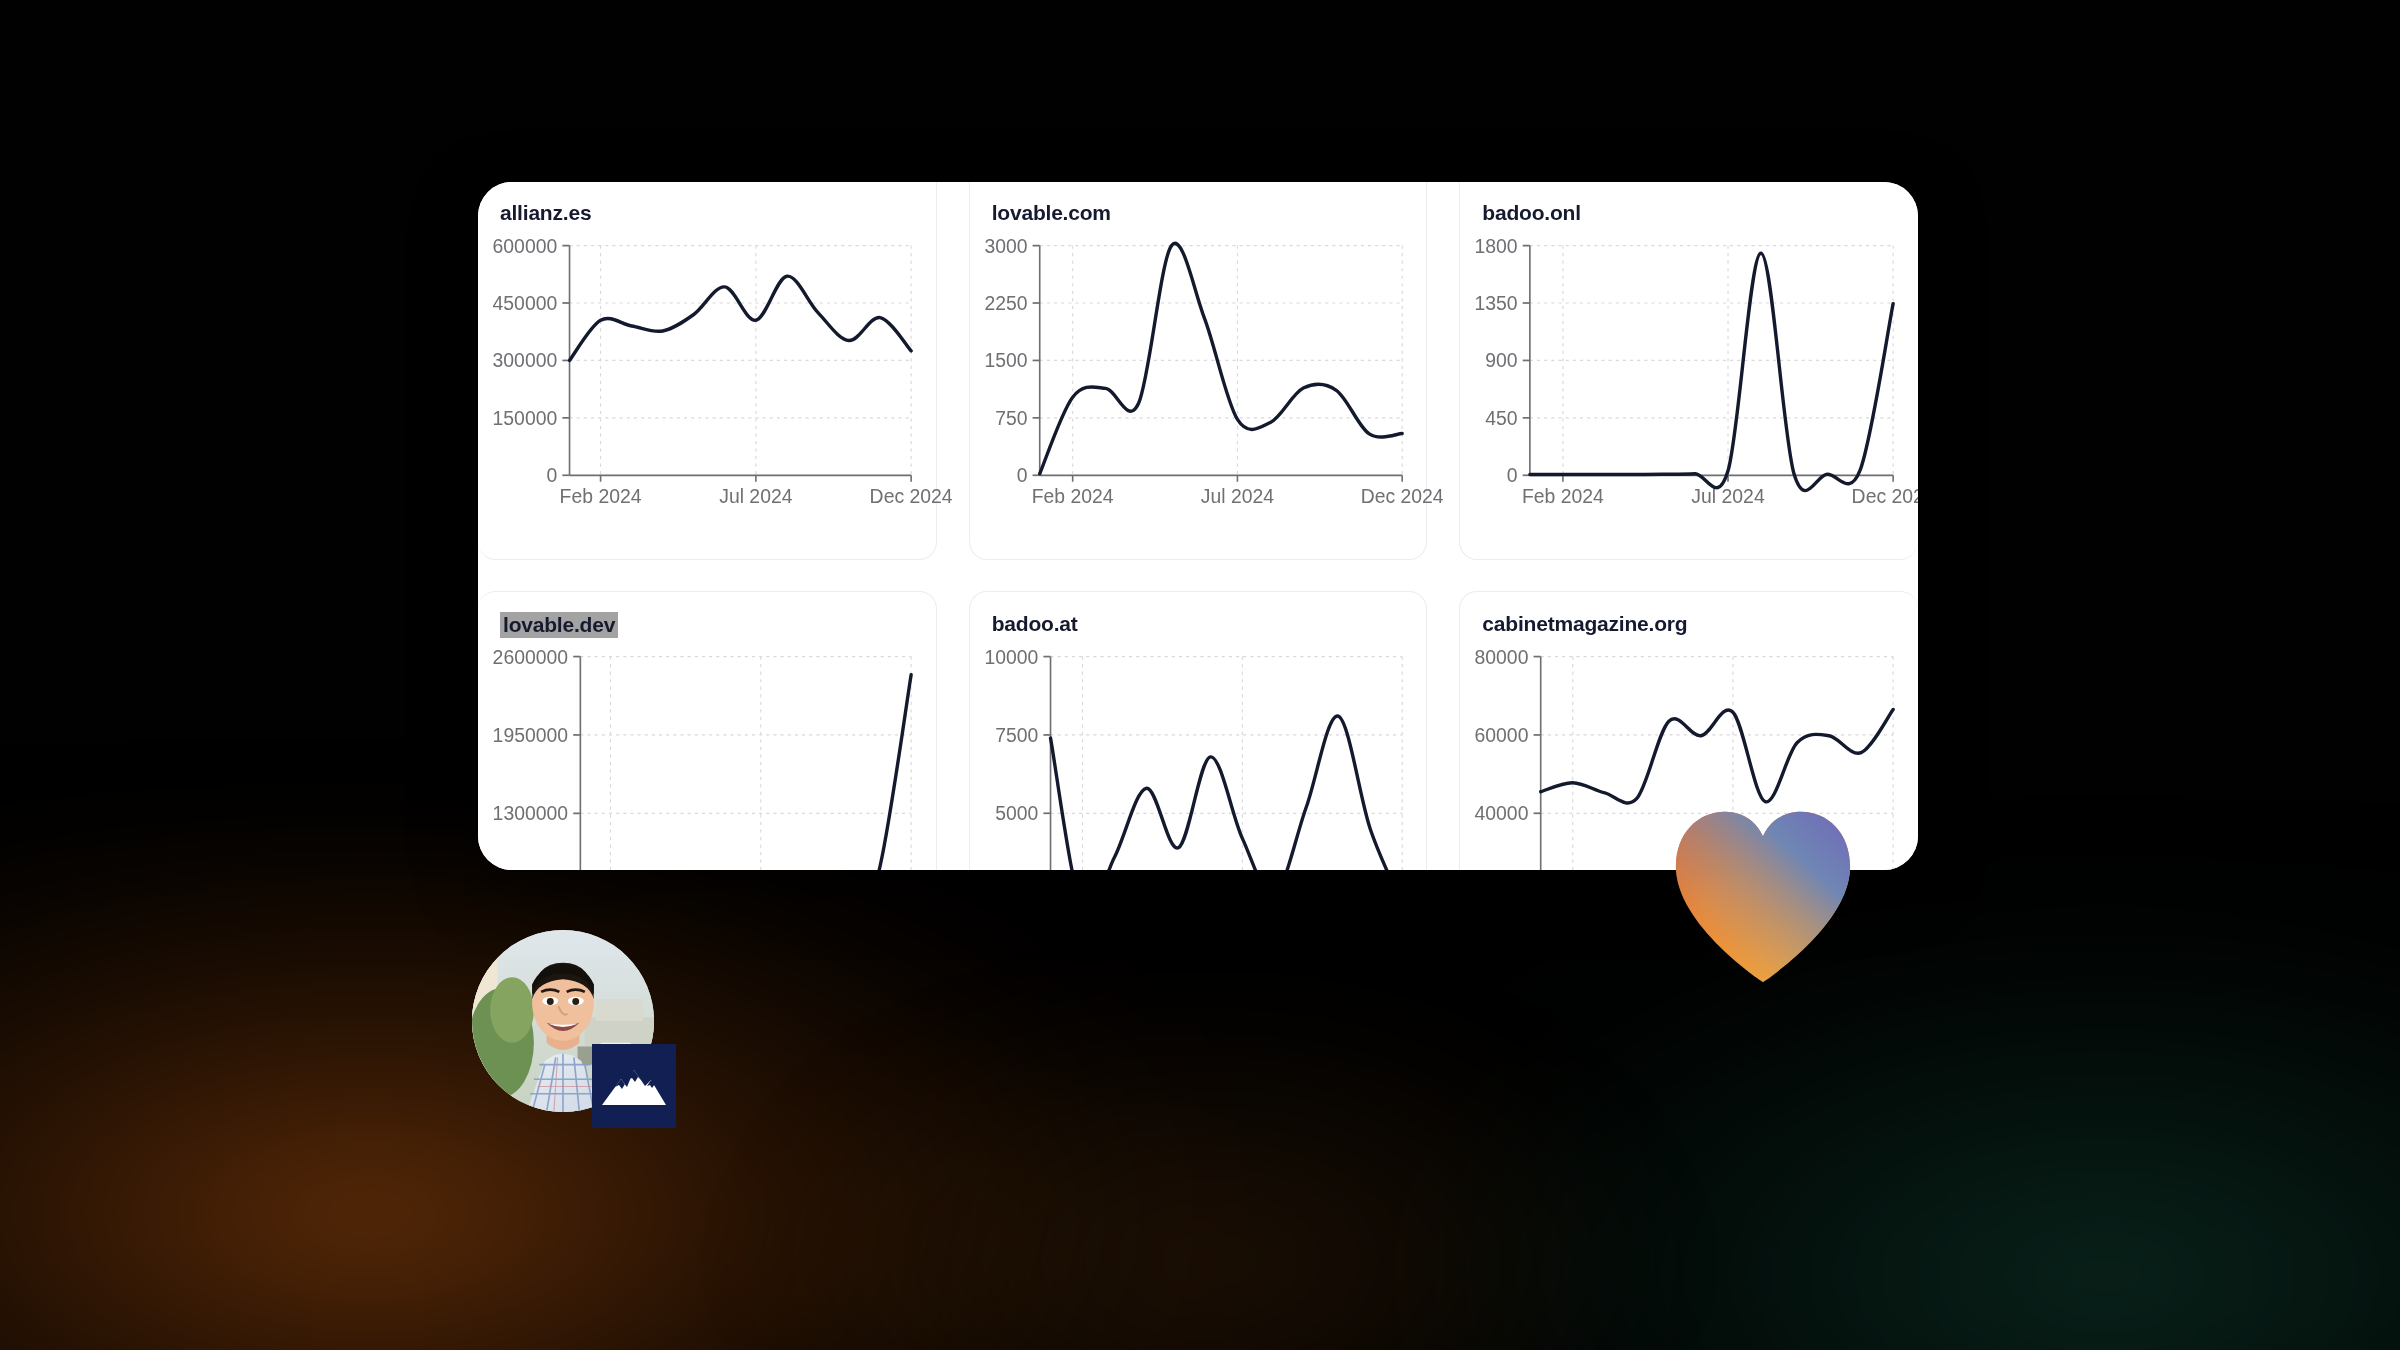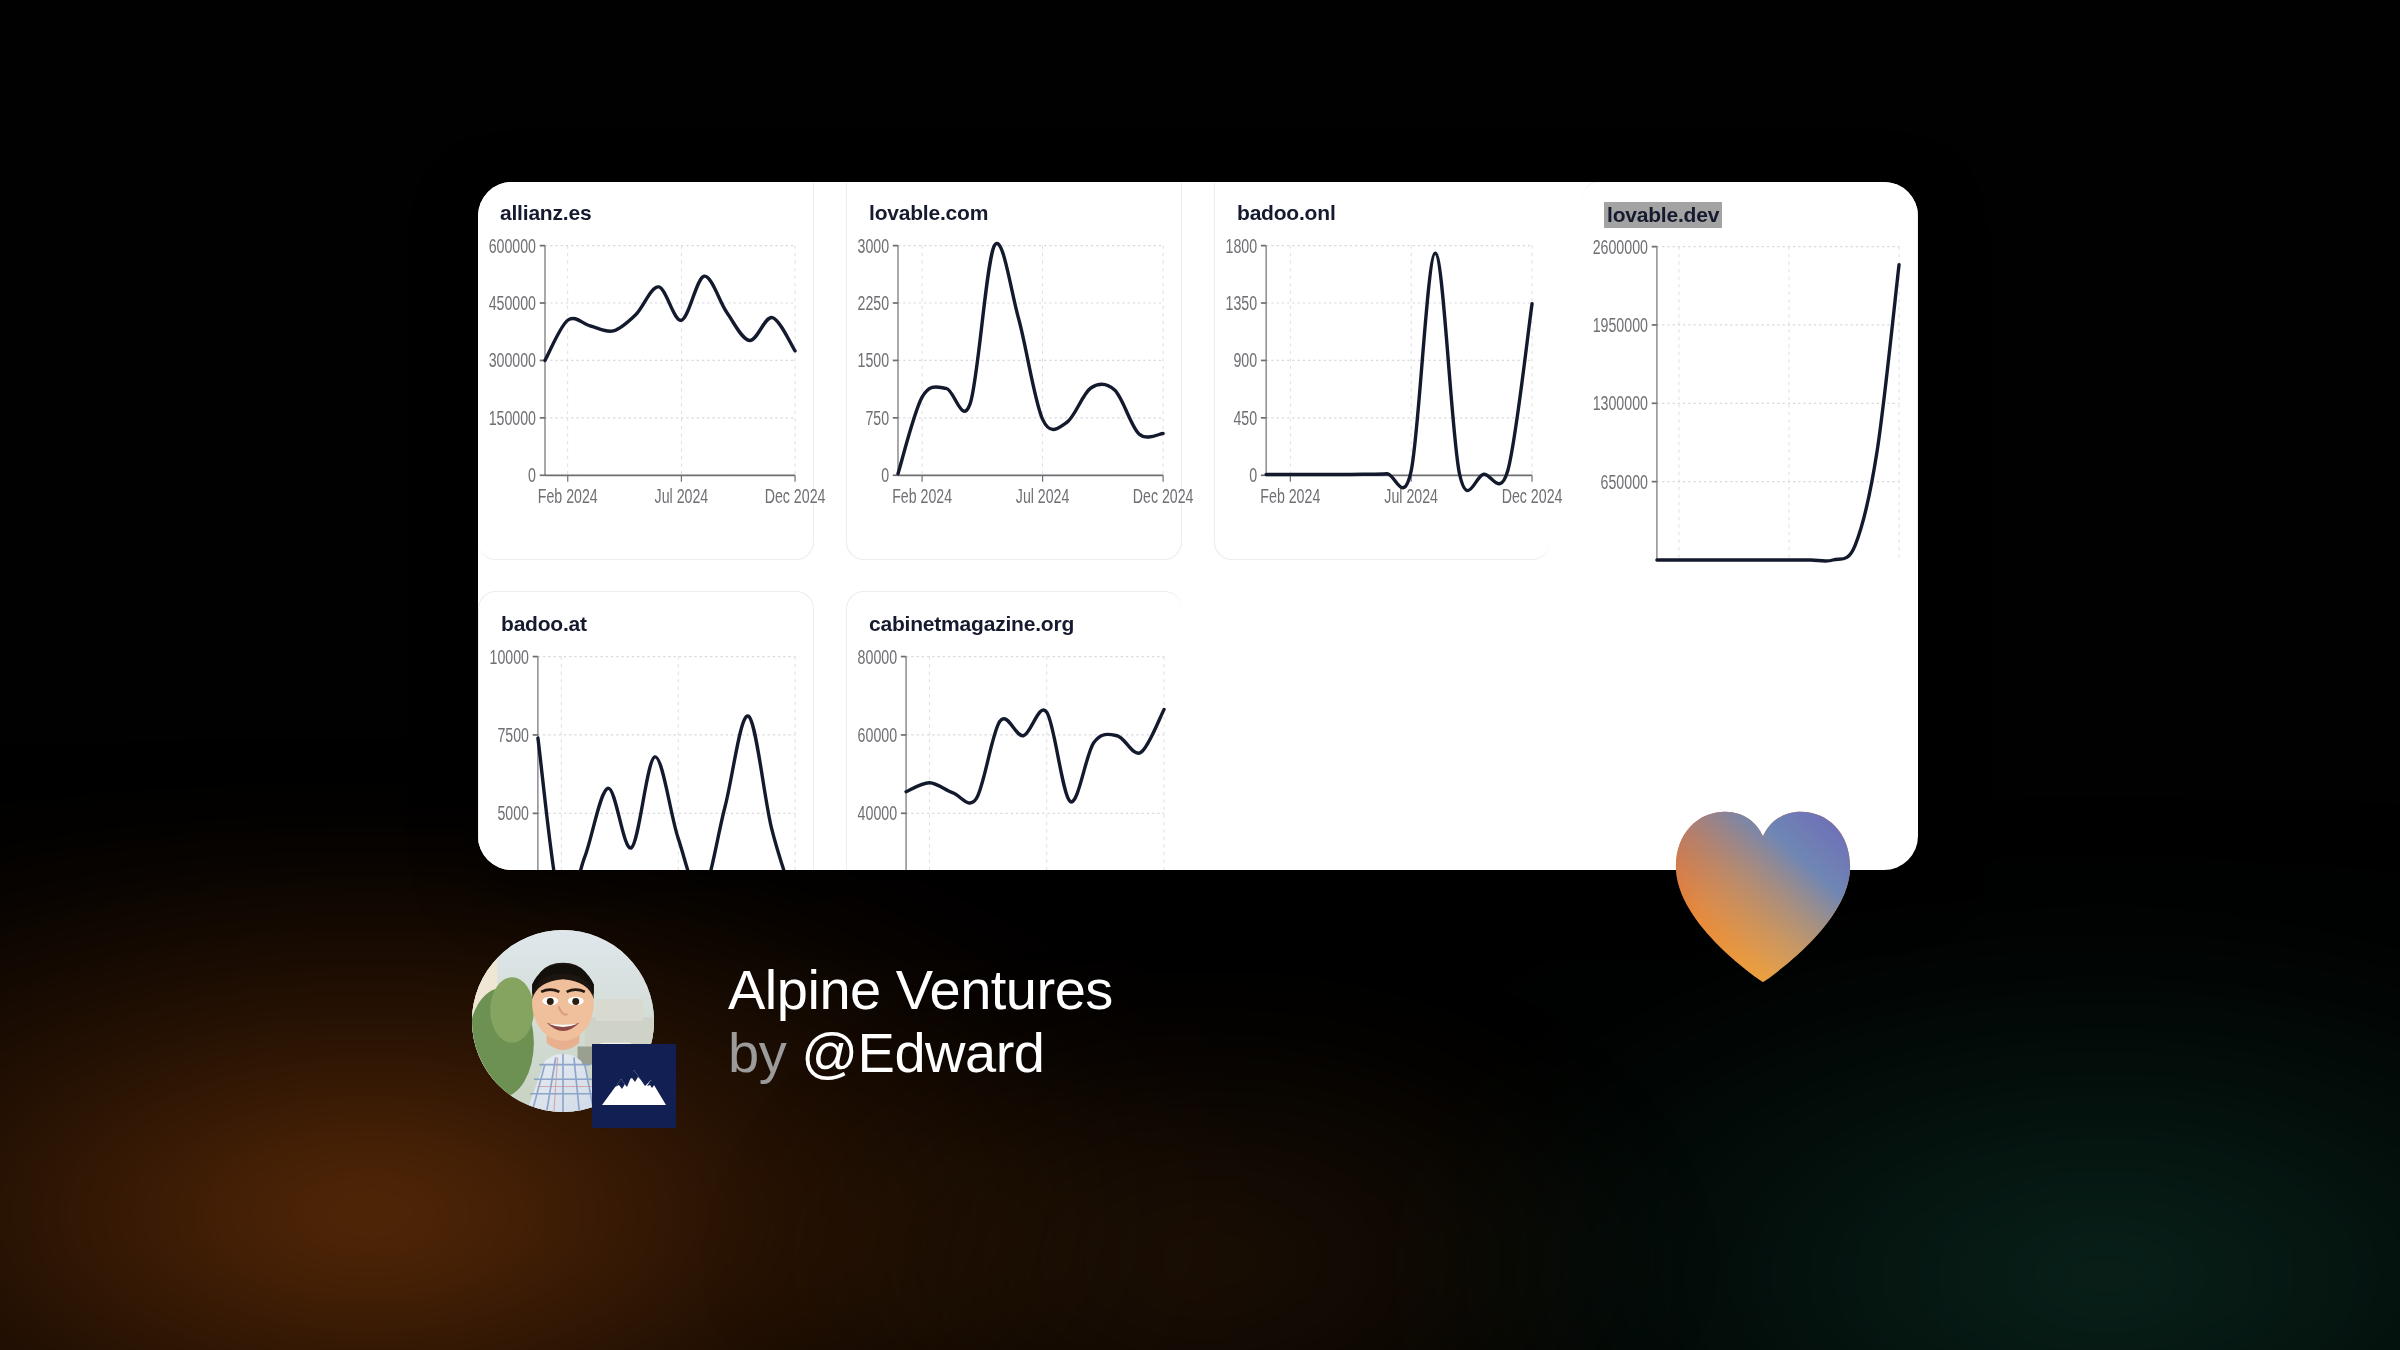--- a/index.html
+++ b/index.html
@@ -28,21 +28,21 @@
   }
 
   
   #dash {
     position:absolute; left:478px; top:182px; width:1440px; height:688px;
     background:#ffffff; border-radius:34px; overflow:hidden;
     box-shadow:0 18px 60px rgba(0,0,0,0.55);
   }
   #grid {
     position:absolute; inset:0;
-    display:grid; grid-template-columns:1fr 1fr 1fr 1fr; grid-template-rows:378px 378px;
+    display:grid; grid-template-columns:1fr 1fr 1fr; grid-template-rows:378px 378px;
     gap:32px; padding:0px 0px 0 0;
   }
   .cell {
     position:relative; background:#fff; border:1px solid #ececf1; border-radius:18px;
     margin:-1px 0 0 0; padding:20px 22px 0 22px;
   }
   .cell.r1 { border-top:none; border-radius:0 0 18px 18px; }
   .cell.c1 { border-left:none; }
   .cell.c3 { border-right:none; }
   .cell.row2 { border-bottom:none; border-radius:18px 18px 0 0; }
@@ -328,20 +328,13 @@
     </div>
     <div id="badge">
       <svg viewBox="0 0 66 42" aria-hidden="true">
         <path d="M1 40 L20 14 L26 22 L33 5 L44 21 L50 15 L65 40 Z" fill="#ffffff"></path>
         <path d="M20 14 L14 22 L18 20 L21 24 L24 19 L26 22 Z" fill="#121f52"></path>
         <path d="M33 5 L28 14 L31 13 L34 17 L37 12 L40 15 Z" fill="#121f52"></path>
         <path d="M50 15 L46 21 L49 20 L51 23 L54 19 Z" fill="#121f52"></path>
       </svg>
     </div>
   </div>
-  <div id="titles">
-    <div id="title-main">Alpine Ventures</div>
-    <div id="title-sub">
-      <span class="by">by</span>
-      <span class="handle">@Edward</span>
-    </div>
-  </div>
 </div>
 
 </body></html>

